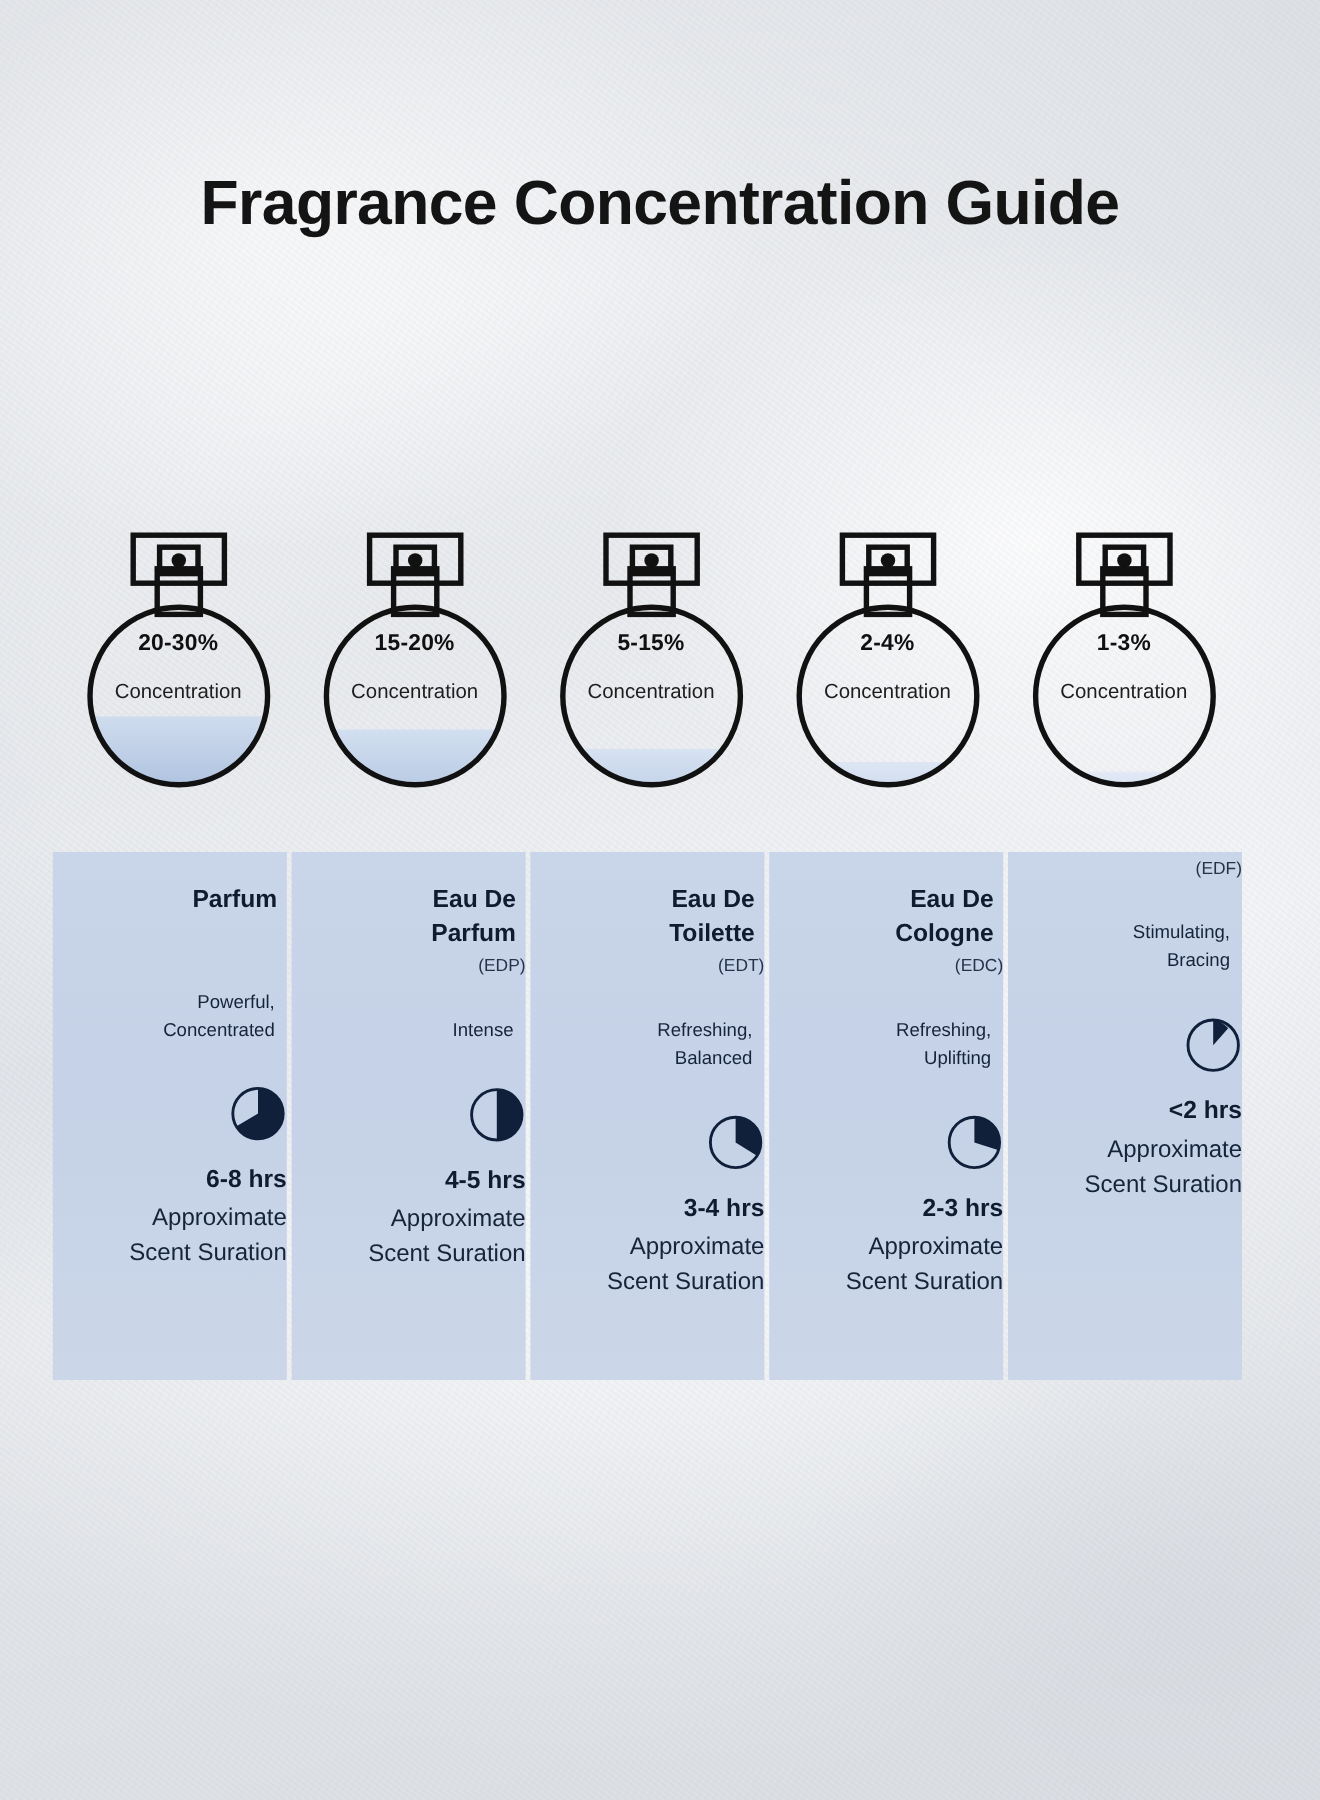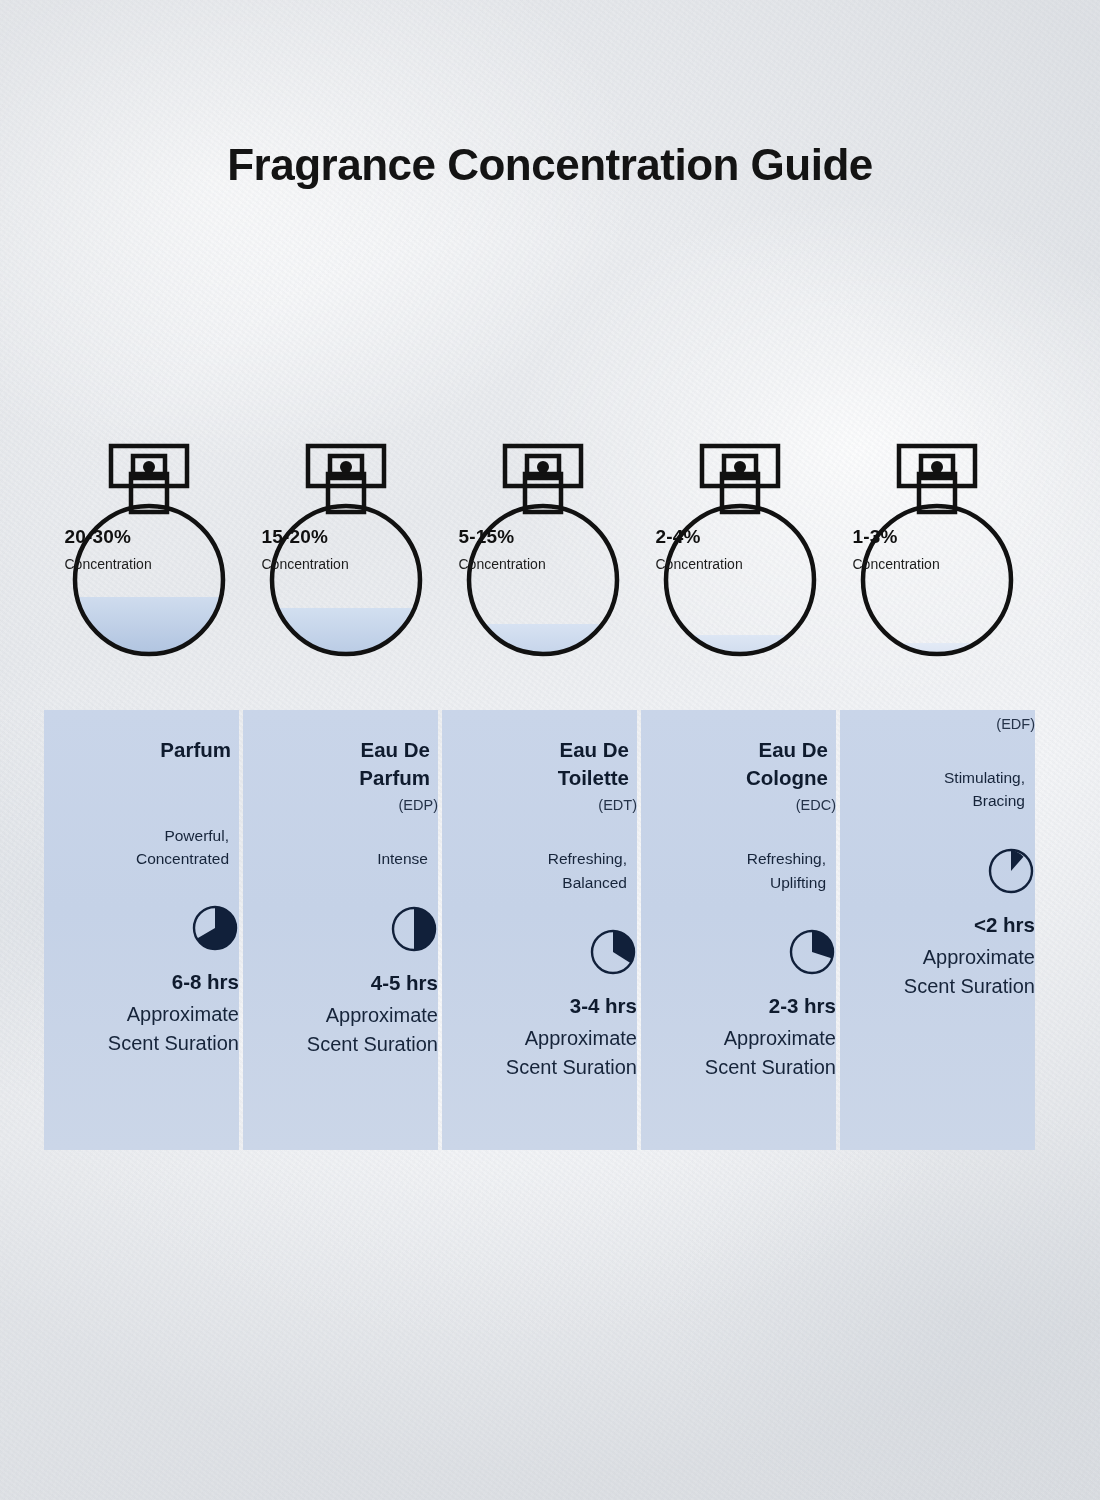--- a/index.html
+++ b/index.html
@@ -43,21 +43,21 @@
     pointer-events: none;
     background: radial-gradient(ellipse 900px 800px at 50% 45%, rgba(255,255,255,0) 55%, rgba(190,195,202,0.30) 100%);
   }
 
   .title {
     position: absolute;
     top: 140px;
     left: 0;
     width: 1100px;
     text-align: center;
-    font-size: 44px;
+    font-size: 52px;
     font-weight: bold;
     letter-spacing: -0.5px;
     color: #141414;
   }
 
   
   .bottles {
     position: absolute;
     top: 432px;
     left: 50px;
@@ -76,33 +76,33 @@
     width: 168px;
     height: 228px;
     margin: 0 auto;
   }
   .bottle-svg { position: absolute; left: 0; top: 0; }
   .bottle-text {
     position: absolute;
     left: 0;
     top: 94px;
     width: 168px;
-    text-align: left;
+    text-align: center;
     z-index: 3;
   }
   .bottle-pct {
     font-size: 19px;
     font-weight: bold;
     color: #101010;
     letter-spacing: 0.2px;
   }
   .bottle-sub {
-    font-size: 14px;
+    font-size: 17px;
     color: #1d1d1d;
-    margin-top: 8px;
+    margin-top: 19px;
   }
 
   
   .cards {
     position: absolute;
     top: 710px;
     left: 44px;
     width: 1000px;
     display: flex;
     gap: 4px;

